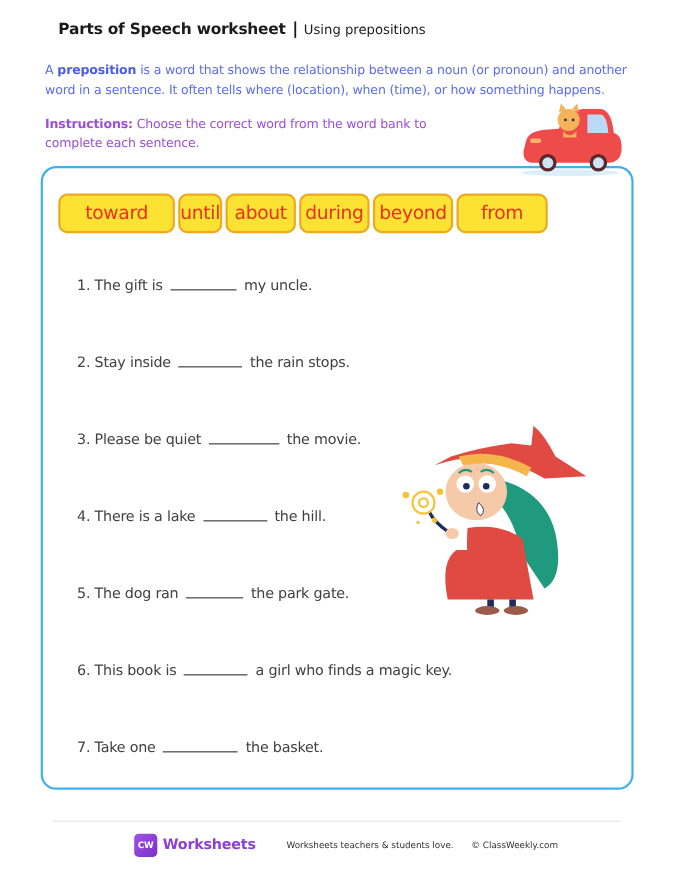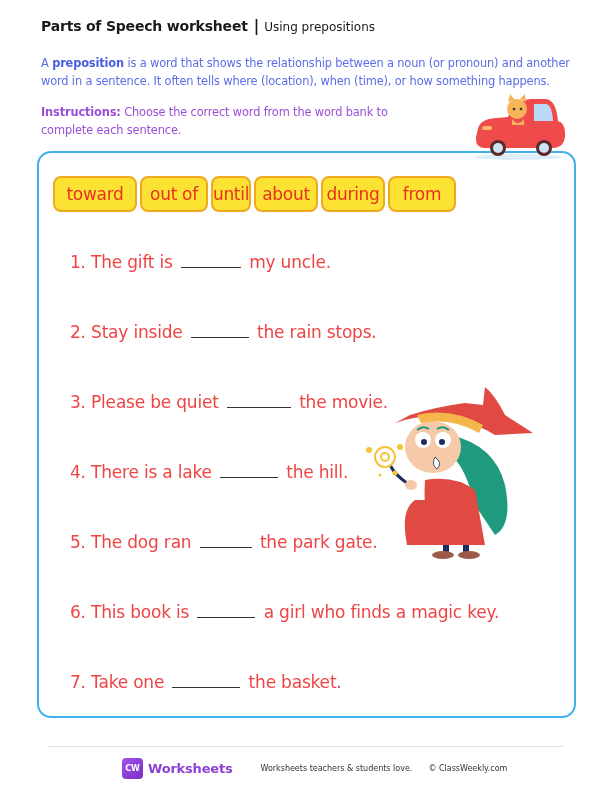--- a/index.html
+++ b/index.html
@@ -1,37 +1,37 @@
 <!DOCTYPE html>
 <html><head>
   <meta charset="utf-8">
   <style>
     * { box-sizing: border-box; margin: 0; padding: 0; }
     html, body { width: 612px; height: 792px; background: #ffffff; overflow: hidden; }
     body { position: relative; font-family: "DejaVu Sans", "Liberation Sans", sans-serif; color: #222; }
 
     .title-row { position: absolute; left: 41px; top: 17px; display: flex; align-items: baseline; white-space: nowrap; }
-    .title-main { font-size: 14px; font-weight: bold; color: #1a1a1a; letter-spacing: -0.2px; }
+    .title-main { font-size: 14px; font-weight: bold; color: #1a1a1a; letter-spacing: -0.2px; margin-left: 12px; }
     .title-sep { font-size: 15px; color: #1a1a1a; margin: 0 5px 0 6px; font-weight: bold; }
     .title-sub { font-size: 12px; color: #1a1a1a; }
 
     .intro { position: absolute; left: 41px; top: 54px; width: 540px; font-size: 11.4px; line-height: 18px; color: #5b6de8; letter-spacing: -0.15px; }
     .intro b { color: #4a5de0; }
 
     .instructions { position: absolute; left: 41px; top: 103px; width: 400px; font-size: 11.4px; line-height: 18px; color: #9b4fd8; letter-spacing: -0.15px; }
     .instructions b { font-weight: bold; }
 
     .frame { position: absolute; left: 37px; top: 151px; width: 539px; height: 567px; border: 2.5px solid #3fb0ee; border-radius: 14px; }
 
     .car { position: absolute; left: 468px; top: 91px; width: 100px; height: 70px; }
 
     .word-bank { position: absolute; left: 53px; top: 176px; display: flex; gap: 3px; }
     .word-chip { height: 36px; padding: 0 7px; background: #fbe233; border: 2px solid #f0a820; border-radius: 8px; display: flex; align-items: center; justify-content: center; font-family: "DejaVu Sans", sans-serif; font-size: 17px; color: #e8321e; font-weight: normal; letter-spacing: -0.3px; }
 
-    .question { position: absolute; left: 70px; font-size: 17px; color: #ef4444; white-space: nowrap; letter-spacing: -0.2px; }
+    .question { position: absolute; left: 70px; font-size: 13px; color: #404040; white-space: nowrap; letter-spacing: -0.2px; }
     .blank { display: inline-block; border-bottom: 1px solid #333; height: 12px; vertical-align: baseline; margin: 0 3px; }
 
     .witch { position: absolute; left: 355px; top: 385px; width: 190px; height: 175px; }
 
     .footer-line { position: absolute; left: 48px; top: 746px; width: 516px; height: 1px; background: #e2e2e2; }
     .footer { position: absolute; left: 122px; top: 758px; display: flex; align-items: center; white-space: nowrap; }
     .logo-box { width: 21px; height: 21px; border-radius: 4px; background: linear-gradient(135deg, #a052e6, #7a2fc9); color: #fff; font-size: 8px; font-weight: bold; display: flex; align-items: center; justify-content: center; }
     .logo-text { font-size: 13px; font-weight: bold; color: #8c3fd6; margin-left: 5px; letter-spacing: -0.2px; }
     .tagline { font-size: 8px; color: #333; margin-left: 28px; }
     .copyright { font-size: 8px; color: #333; margin-left: 16px; }
@@ -61,26 +61,26 @@
   <circle cx="76" cy="57" r="8" fill="#5a2a2a"></circle>
     <circle cx="76" cy="57" r="5" fill="#cfe3f7"></circle>
   <circle cx="49" cy="18" r="10" fill="#f5b45a"></circle>
   <path d="M40 11 L42 3 L47 9 Z M52 8 L57 3 L58 11 Z" fill="#f5b45a"></path>
   <circle cx="46" cy="18" r="1.3" fill="#333"></circle>
     <circle cx="53" cy="18" r="1.3" fill="#333"></circle>
   <path d="M44 28 Q50 36 56 28 L56 34 L44 34 Z" fill="#f5b45a"></path>
 </svg>
 
 <div class="word-bank">
-  <div class="word-chip" style="width:84px">toward</div>
-  <div class="word-chip" style="width:68px">out of</div>
+  <div class="word-chip" style="width:106px">toward</div>
   <div class="word-chip" style="width:40px">until</div>
   <div class="word-chip" style="width:64px">about</div>
   <div class="word-chip" style="width:64px">during</div>
-  <div class="word-chip" style="width:68px">from</div>
+  <div class="word-chip" style="width:73px">beyond</div>
+  <div class="word-chip" style="width:83px">from</div>
 </div>
 
 <div class="question" style="top:252px">
   <span>1.</span>
   <span>The gift is</span>
   <span class="blank" style="width:60px"></span>
   <span>my uncle.</span>
 </div>
 
 <div class="question" style="top:322px">

